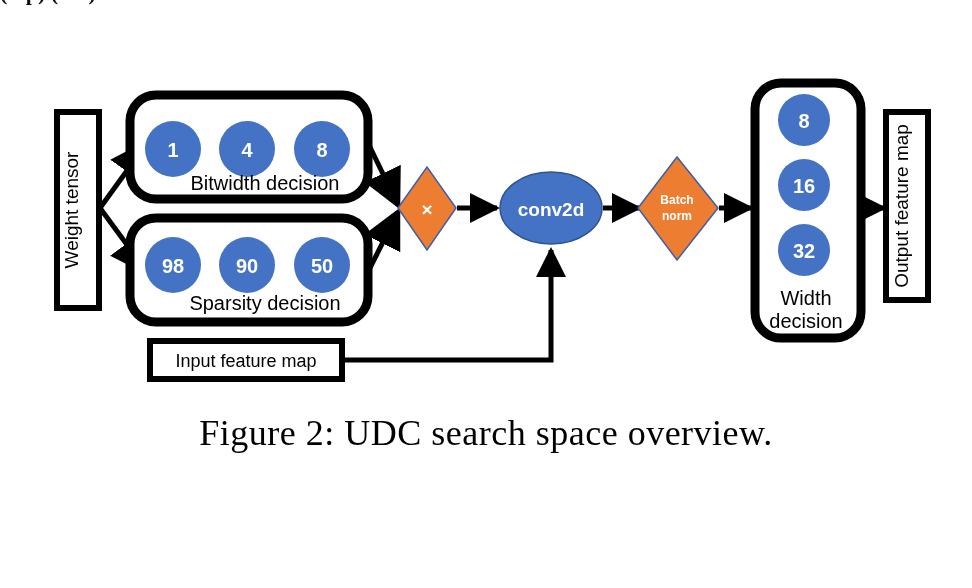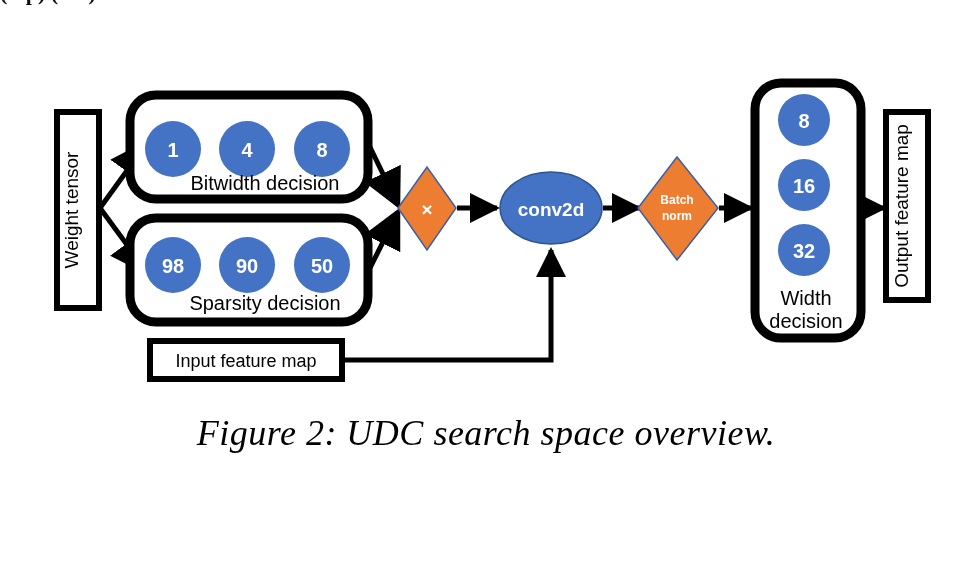--- a/index.html
+++ b/index.html
@@ -52,21 +52,20 @@
   .caption {
     position: absolute;
     left: 0;
     top: 412px;
     width: 972px;
     text-align: center;
     font-family: "Liberation Serif", serif;
     font-size: 36px;
     color: #000000;
     letter-spacing: 0.5px;
-    font-style: italic;
   }
   .topcut {
     position: absolute;
     left: 0;
     top: 0;
     width: 972px;
     height: 10px;
     overflow: hidden;
     font-family: "Liberation Serif", serif;
     font-size: 22px;

